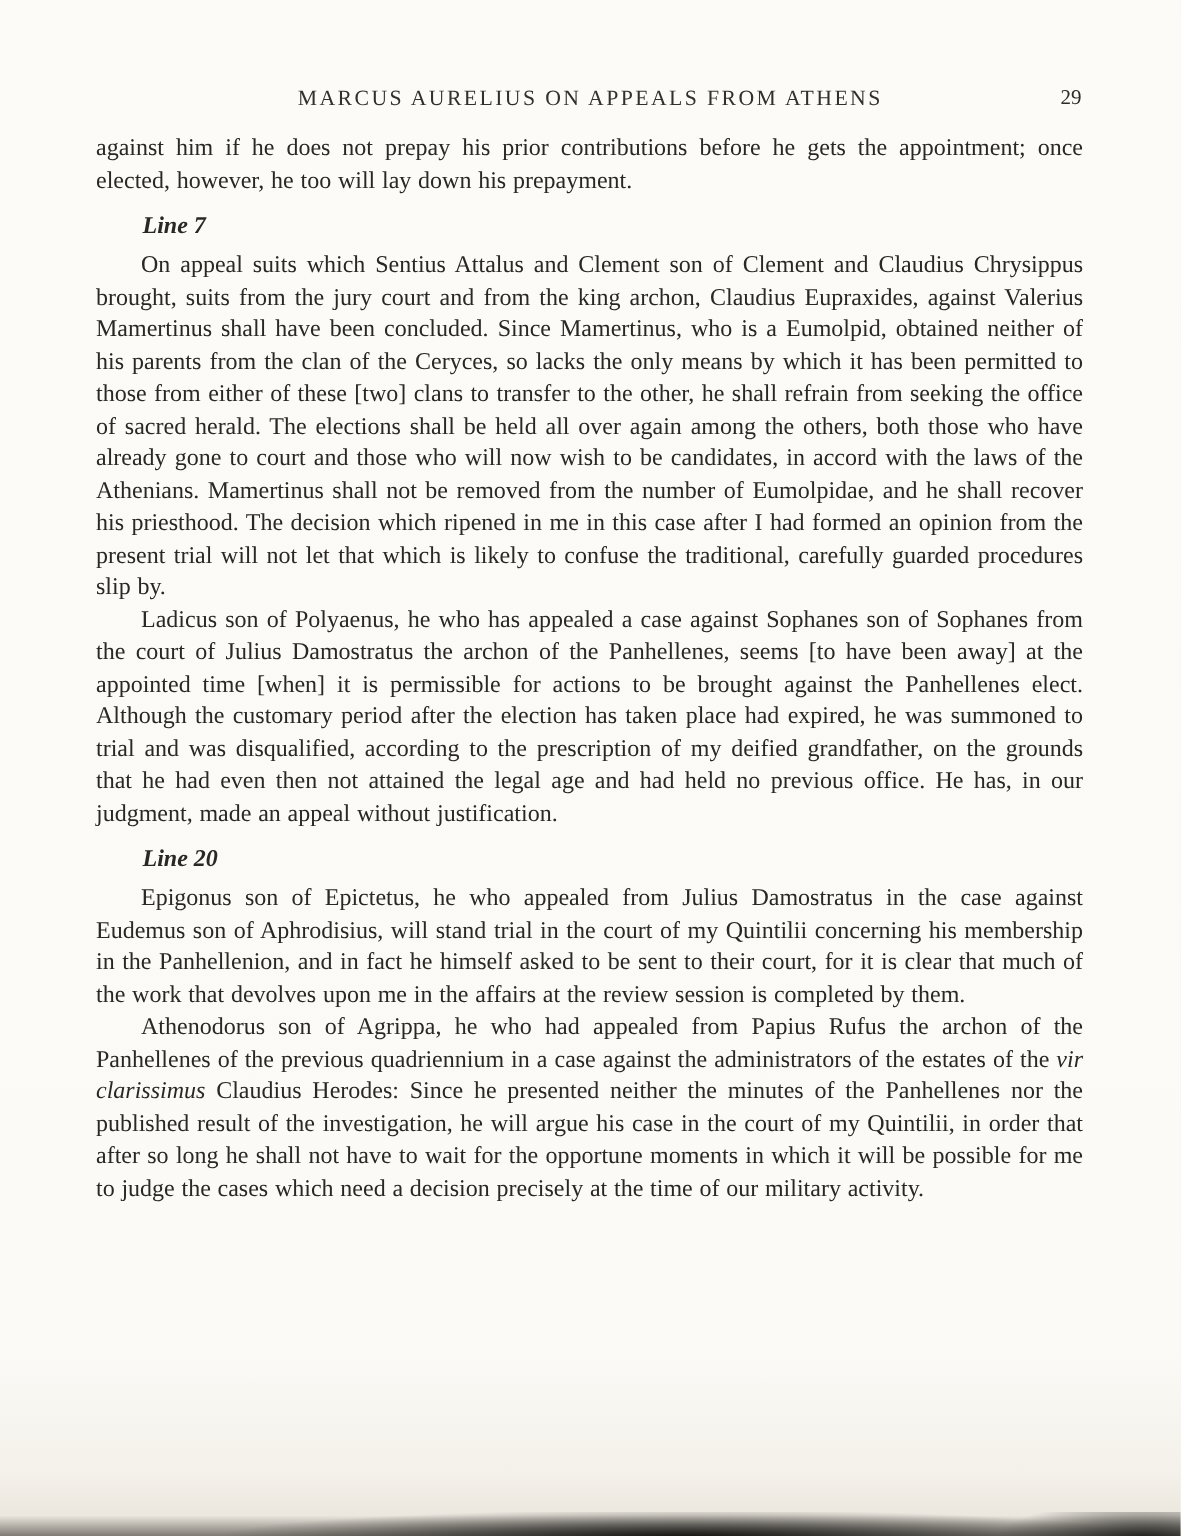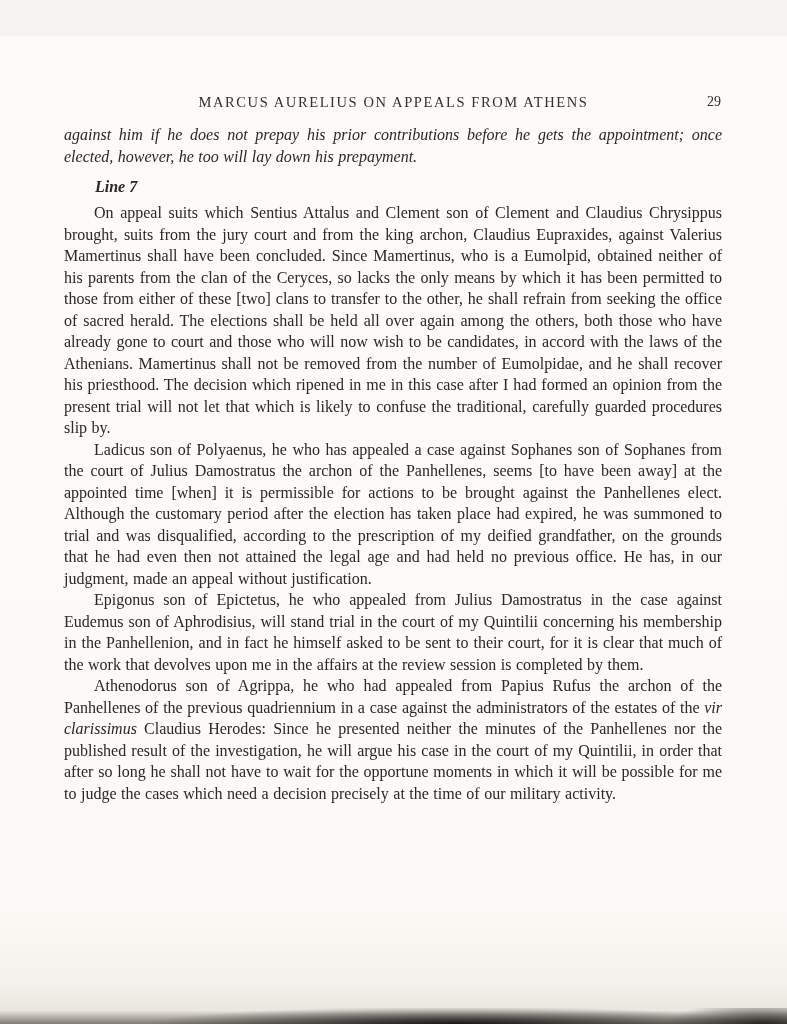--- a/index.html
+++ b/index.html
@@ -12,21 +12,20 @@
     position: relative;
     overflow: hidden;
     background: #f5f3ef;
     font-family: "Liberation Serif", serif;
     color: #2a2724;
   }
   .page {
     position: absolute;
     inset: 0;
     background: linear-gradient(180deg, #fcfbf8 0%, #fbfaf6 88%, #f4f1ea 96%, #e6e2d9 100%);
-    margin-top: 36px;
   }
   .page-header {
     position: absolute;
     top: 58px;
     left: 64px;
     right: 64px;
     height: 22px;
   }
   .running-title {
     display: block;
@@ -53,21 +52,20 @@
     margin: 0;
     font-size: 16px;
     line-height: 21.5px;
     text-align: justify;
     text-indent: 30px;
     color: #2a2724;
     word-spacing: 0.5px;
   }
   .para.no-indent {
     text-indent: 0;
-    font-style: italic;
   }
   .line-heading {
     font-size: 16px;
     line-height: 21px;
     font-weight: bold;
     font-style: italic;
     margin: 9px 0 5px 0;
     padding-left: 31px;
     color: #2a2724;
   }
@@ -99,20 +97,21 @@
 
   <main class="page-body">
 
     <p class="para no-indent">against him if he does not prepay his prior contributions before he gets the appointment; once elected, however, he too will lay down his prepayment.</p>
 
     <h2 class="line-heading">Line 7</h2>
     <p class="para">On appeal suits which Sentius Attalus and Clement son of Clement and Claudius Chrysippus brought, suits from the jury court and from the king archon, Claudius Eupraxides, against Valerius Mamertinus shall have been concluded.  Since Mamertinus, who is a Eumolpid, obtained neither of his parents from the clan of the Ceryces, so lacks the only means by which it has been permitted to those from either of these [two] clans to transfer to the other, he shall refrain from seeking the office of sacred herald.  The elections shall be held all over again among the others, both those who have already gone to court and those who will now wish to be candidates, in accord with the laws of the Athenians.  Mamertinus shall not be removed from the number of Eumolpidae, and he shall recover his priesthood.  The decision which ripened in me in this case after I had formed an opinion from the present trial will not let that which is likely to confuse the traditional, carefully guarded procedures slip by.</p>
 
     <p class="para">Ladicus son of Polyaenus, he who has appealed a case against Sophanes son of Sophanes from the court of Julius Damostratus the archon of the Panhellenes, seems [to have been away] at the appointed time [when] it is permissible for actions to be brought against the Panhellenes elect.  Although the customary period after the election has taken place had expired, he was summoned to trial and was disqualified, according to the prescription of my deified grandfather, on the grounds that he had even then not attained the legal age and had held no previous office.  He has, in our judgment, made an appeal without justification.</p>
 
+    <h2 class="line-heading">Line 20</h2>
     <p class="para">Epigonus son of Epictetus, he who appealed from Julius Damostratus in the case against Eudemus son of Aphrodisius, will stand trial in the court of my Quintilii concerning his membership in the Panhellenion, and in fact he himself asked to be sent to their court, for it is clear that much of the work that devolves upon me in the affairs at the review session is completed by them.</p>
 
     <p class="para"><span>Athenodorus son of Agrippa, he who had appealed from Papius Rufus the archon of the Panhellenes of the previous quadriennium in a case against the administrators of the estates of the </span><em class="latin-phrase">vir clarissimus</em><span> Claudius Herodes: Since he presented neither the minutes of the Panhellenes nor the published result of the investigation, he will argue his case in the court of my Quintilii, in order that after so long he shall not have to wait for the opportune moments in which it will be possible for me to judge the cases which need a decision precisely at the time of our military activity.</span></p>
 
   </main>
 
   <div class="scan-shadow"></div>
 
 </div>
 

